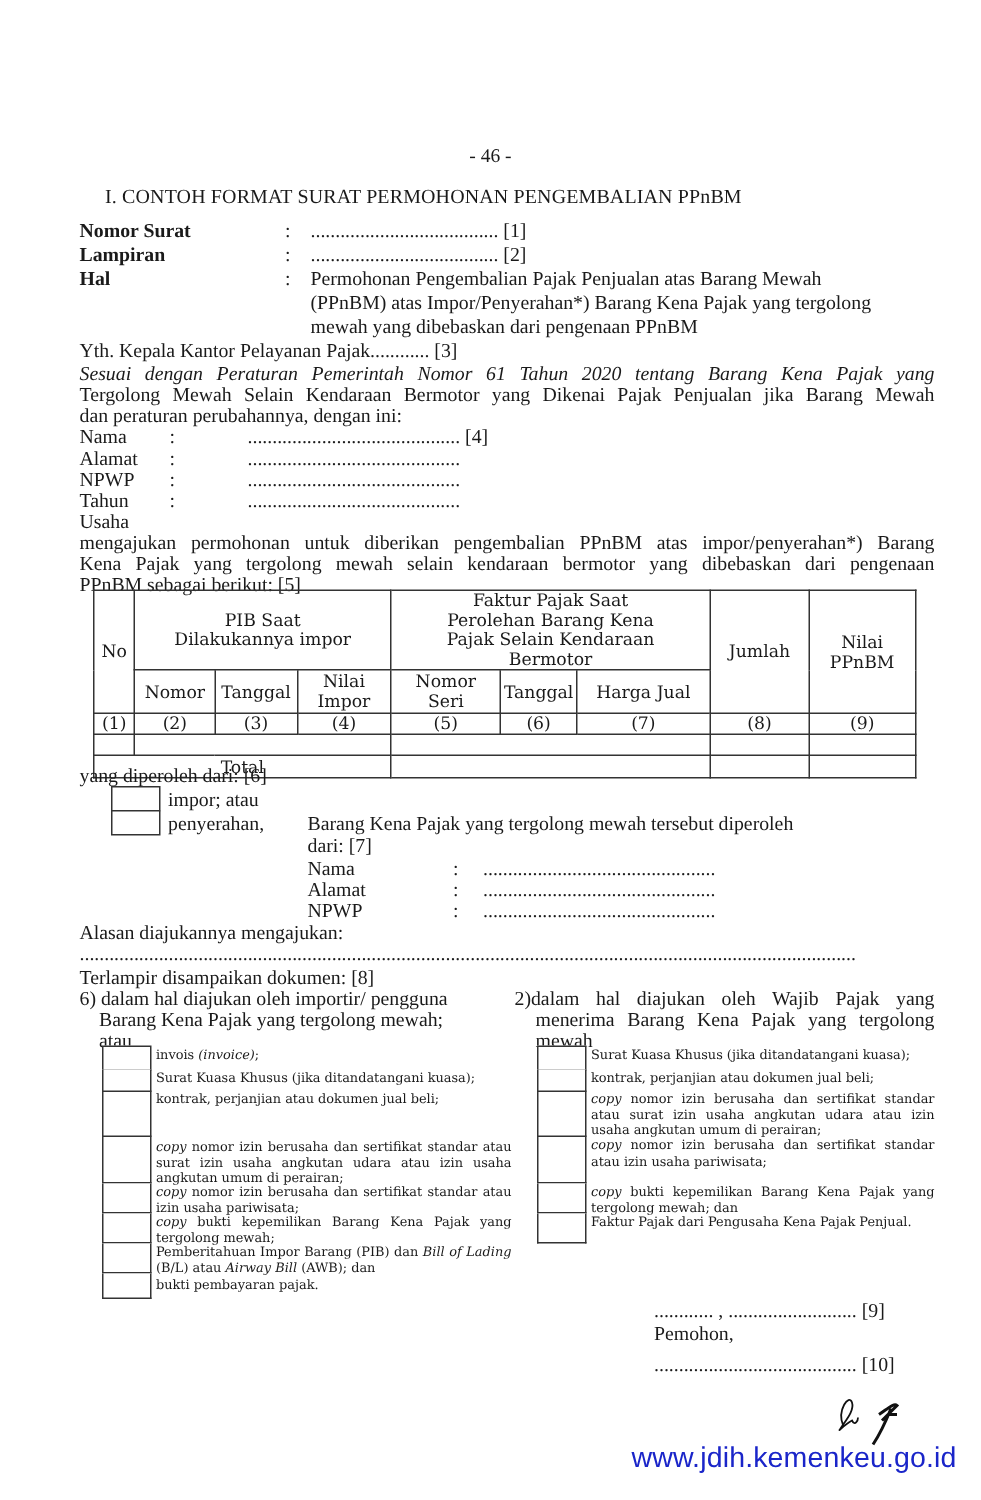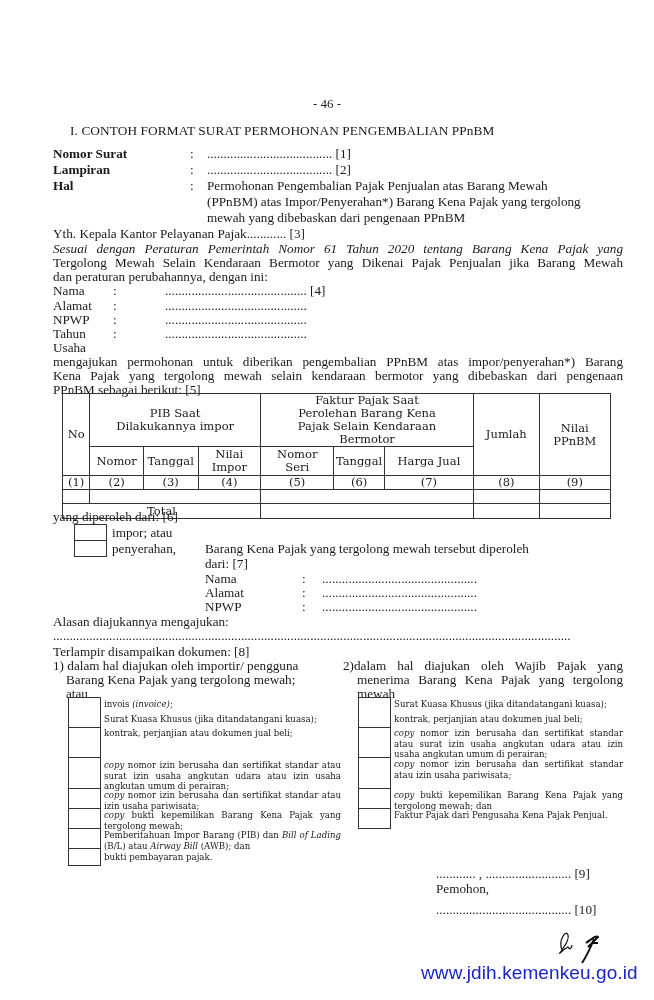--- a/index.html
+++ b/index.html
@@ -156,21 +156,21 @@
 
 <div class="abs lib" style="top:599px; left:205px">NPWP</div>
 <div class="abs lib" style="top:599px; left:302px">:</div>
 <div class="abs lib" style="top:599px; left:322px">...............................................</div>
 
 <div class="abs lib" style="top:614px; left:53px">Alasan diajukannya mengajukan:</div>
 <div class="abs lib" style="top:628px; left:53px; width:568px; overflow:hidden;">.............................................................................................................................................................</div>
 
 <div class="abs lib" style="top:644px; left:53px">Terlampir disampaikan dokumen:    [8]</div>
 
-<div class="abs lib" style="top:658px; left:53px">1) dalam hal diajukan oleh importir/ pengguna</div>
+<div class="abs lib" style="top:658px; left:53px">6) dalam hal diajukan oleh importir/ pengguna</div>
 <div class="abs lib" style="top:672px; left:66px">Barang Kena Pajak yang tergolong mewah;</div>
 <div class="abs lib" style="top:686px; left:66px; text-decoration:none">atau</div>
 
 <div class="abs lib" style="top:658px; left:343px; width:280px; text-align:justify; text-align-last:justify;">2)dalam hal diajukan oleh Wajib Pajak yang</div>
 <div class="abs lib" style="top:672px; left:357px; width:266px; text-align:justify; text-align-last:justify;">menerima Barang Kena Pajak yang tergolong</div>
 <div class="abs lib" style="top:686px; left:357px">mewah</div>
 
 <div>
   <div class="cbox first" style="left:68px; top:697px; width:31px; height:15px"></div>
   <div class="cbox" style="left:68px; top:713px; width:31px; height:14px"></div>

